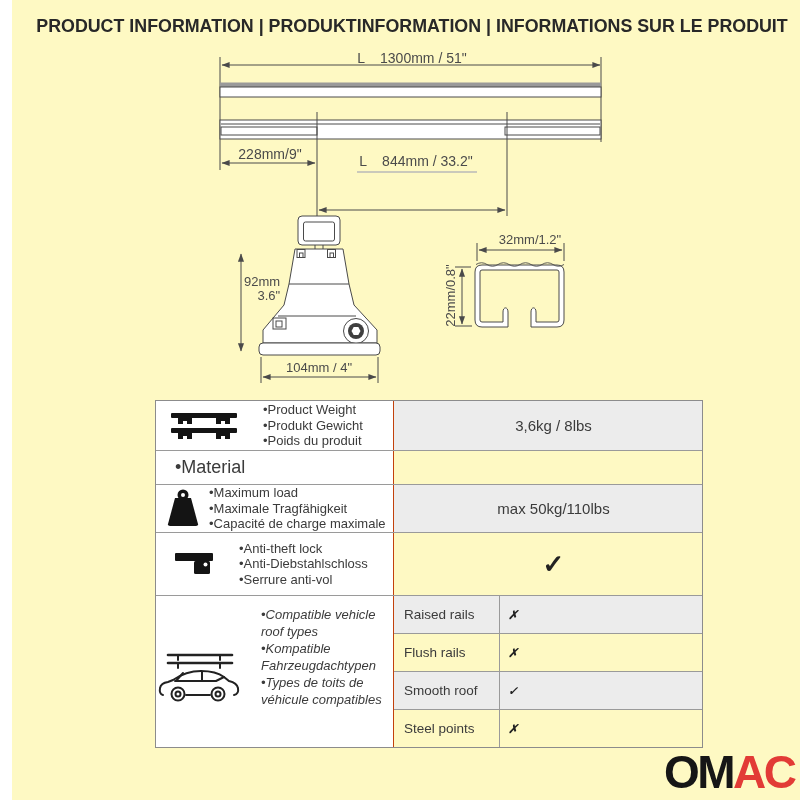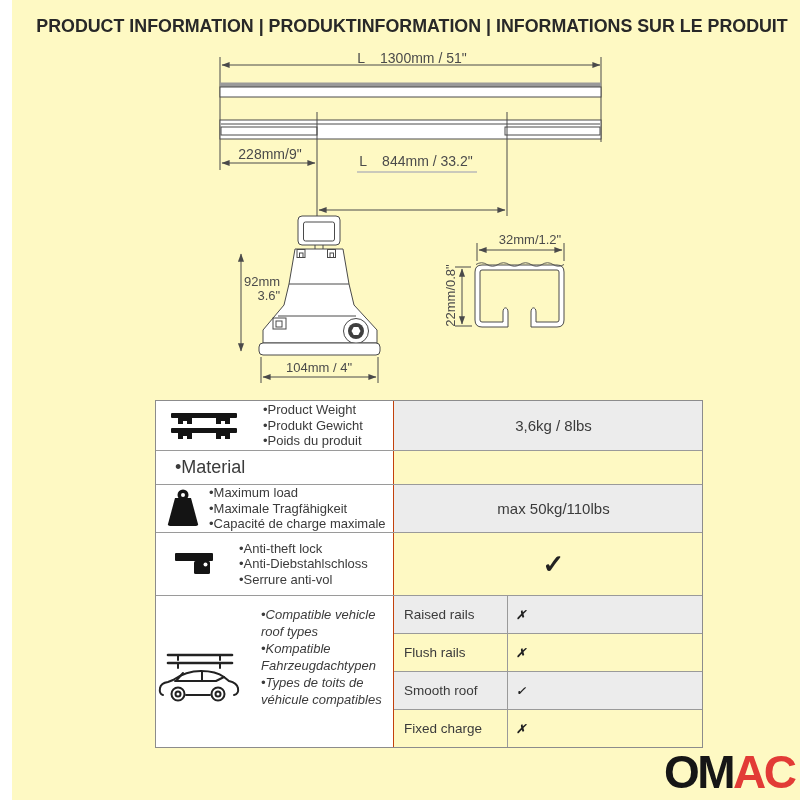--- a/index.html
+++ b/index.html
@@ -26,21 +26,21 @@
          display:flex;align-items:center;background:#fff;}
   .tval{flex:1;display:flex;align-items:center;padding-left:11px;font-size:15px;justify-content:center;}
   .gray{background:#ececec;}
   .lblcol{display:flex;flex-direction:column;justify-content:center;line-height:15.5px;}
   .bigcheck{font-size:26px;font-weight:bold;color:#222;}
   .leftcenter{flex-direction:row;align-items:center;justify-content:flex-start;display:flex;font-style:italic;}
   .roof-lbls{align-self:flex-start;padding-left:19px;margin-top:10px;max-width:202px;line-height:17px;}
   .subcol{flex:1;display:flex;flex-direction:column;}
   .srow{flex:1;display:flex;border-bottom:1px solid #9a9a9a;box-sizing:border-box;font-size:13.5px;}
   .srow:last-child{border-bottom:none;}
-  .slab{width:114px;border-right:1px solid #9a9a9a;box-sizing:border-box;
+  .slab{width:106px;border-right:1px solid #9a9a9a;box-sizing:border-box;
         display:flex;align-items:center;padding-left:10px;}
   .smark{flex:1;display:flex;align-items:center;padding-left:8px;font-style:italic;font-weight:bold;font-size:12px;color:#222;}
   .icon{flex:none;}
   
   .logo{position:absolute;left:652px;top:745px;font-size:46px;font-weight:bold;
         letter-spacing:-2.5px;transform:scaleY(1.02);}
   .logo .blk{color:#161616;}
   .logo .red{color:#e23b36;}
 </style>
 </head>
@@ -249,21 +249,21 @@
         </div>
         <div class="srow">
           <div class="slab">Flush rails</div>
           <div class="smark">✗</div>
         </div>
         <div class="srow gray">
           <div class="slab">Smooth roof</div>
           <div class="smark">✓</div>
         </div>
         <div class="srow">
-          <div class="slab">Fixed charge</div>
+          <div class="slab">Steel points</div>
           <div class="smark">✗</div>
         </div>
       </div>
     </div>
 
   </div>
 
   <div class="logo">
     <span class="blk">OM</span><span class="red">AC</span>
   </div>

